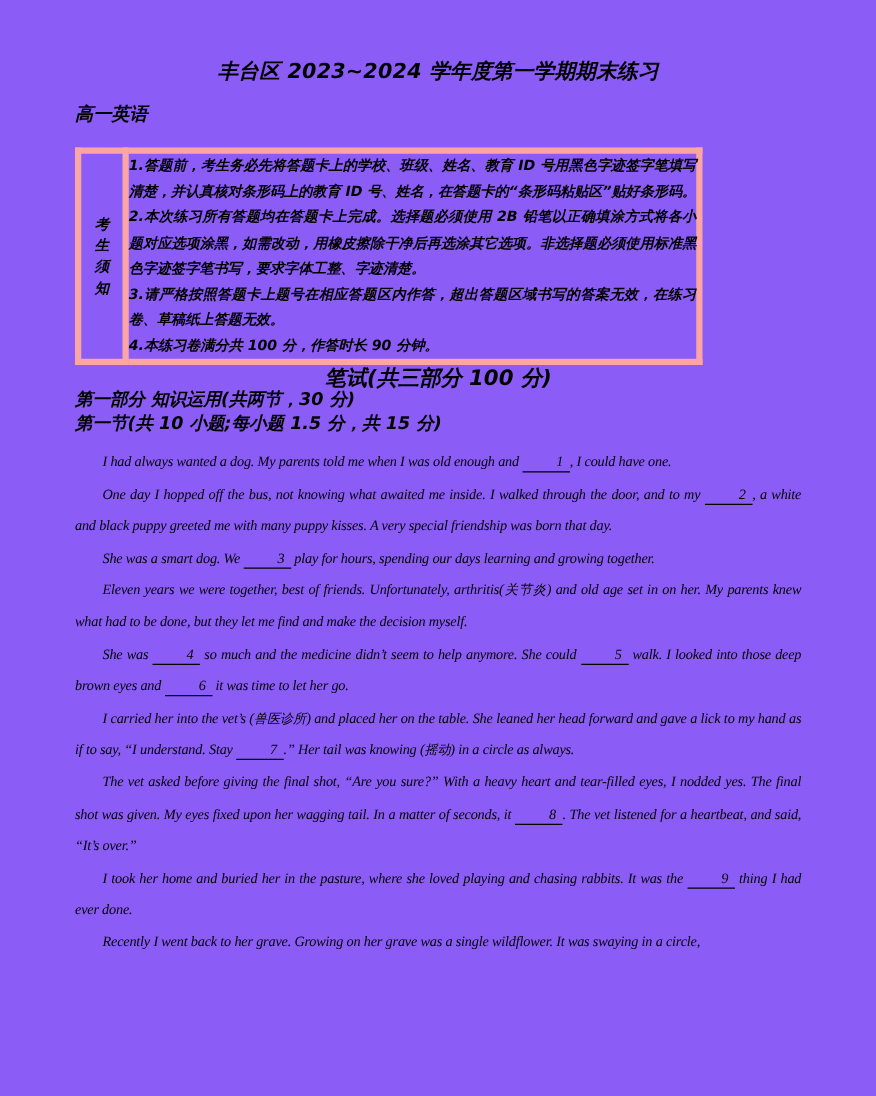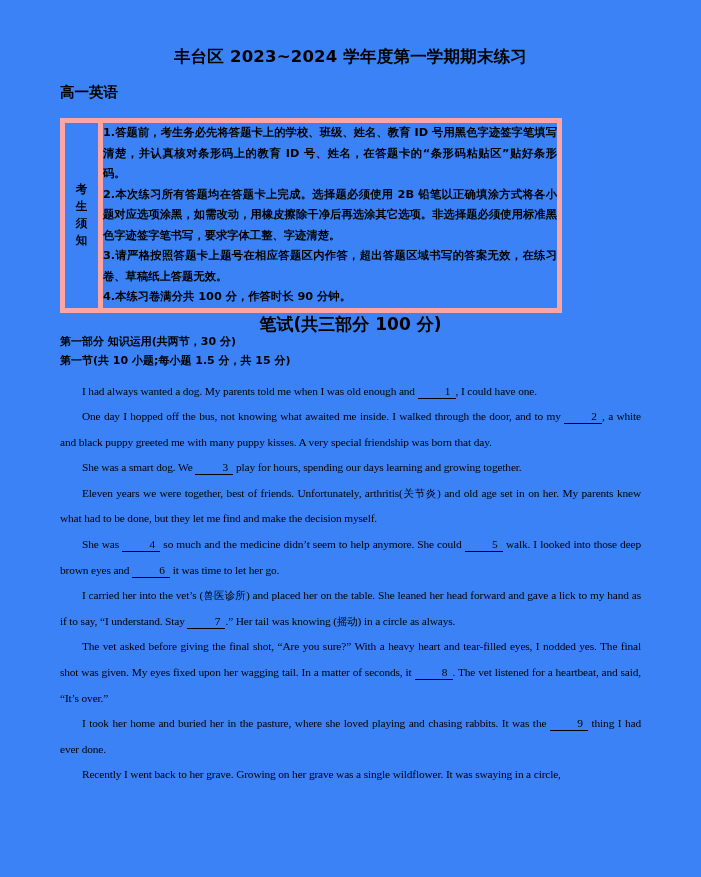--- a/index.html
+++ b/index.html
@@ -15,23 +15,24 @@
     color: #000000;
     overflow: hidden;
   }
 
   .page {
     position: absolute;
     left: 0;
     top: 0;
     width: 701px;
     height: 877px;
-    background: #3b82f6;
+    background: #8b5cf6;
     box-sizing: border-box;
     padding: 0 60px;
+    font-style: italic;
   }
 
   
   .doc-title {
     text-align: center;
     font-family: "DejaVu Sans", "Liberation Sans", sans-serif;
     font-weight: bold;
     font-size: 16.5px;
     letter-spacing: 0.2px;
     margin: 0;
@@ -93,21 +94,21 @@
     font-family: "DejaVu Sans", "Liberation Sans", sans-serif;
     font-weight: bold;
     font-size: 17px;
     line-height: 16px;
     margin: 0;
     padding-top: 3px;
   }
   .section-line {
     font-family: "DejaVu Sans", "Liberation Sans", sans-serif;
     font-weight: bold;
-    font-size: 11px;
+    font-size: 14px;
     line-height: 19px;
     margin: 0;
     text-align: left;
   }
   .section-instr {
     font-family: "DejaVu Sans", "Liberation Sans", sans-serif;
     font-weight: bold;
     font-size: 12.2px;
     line-height: 21px;
     margin: 0;

